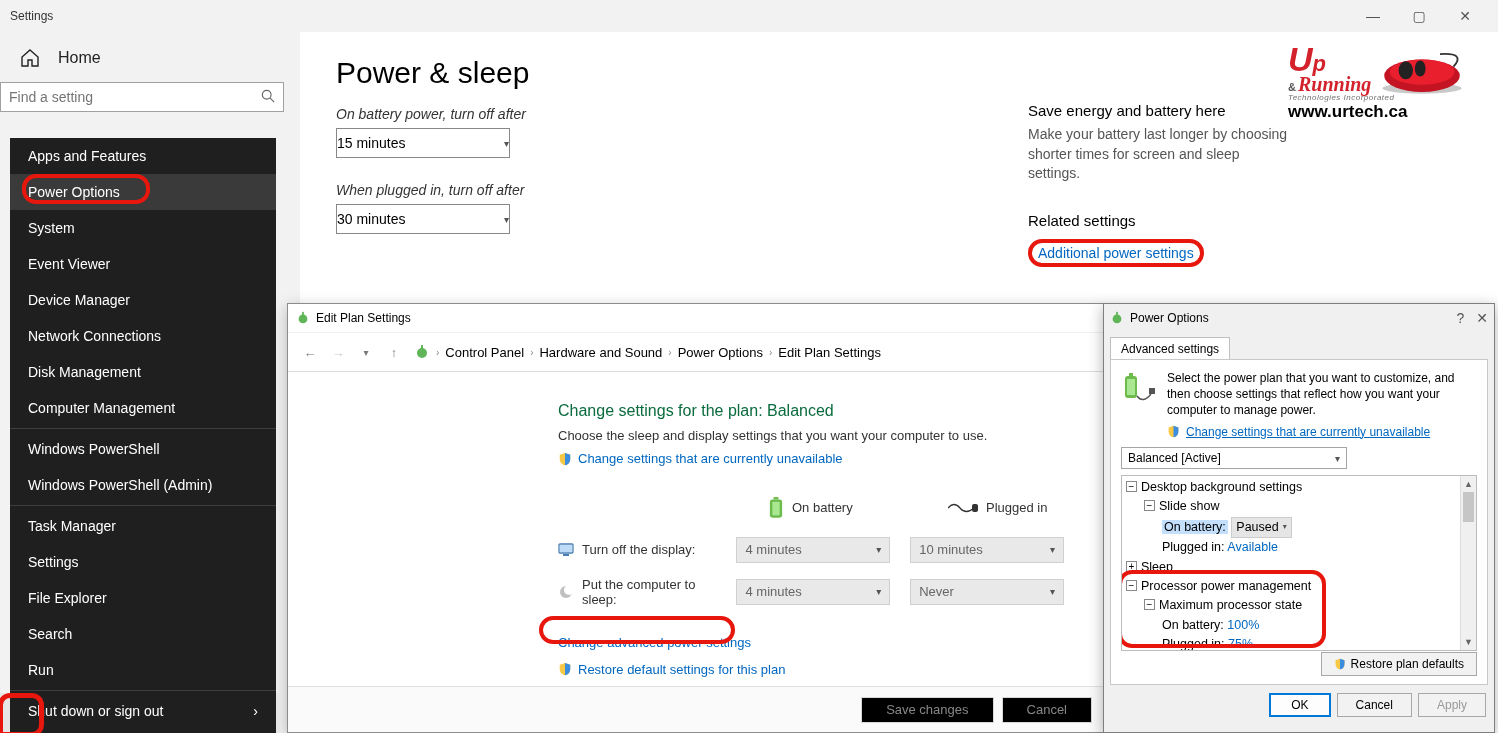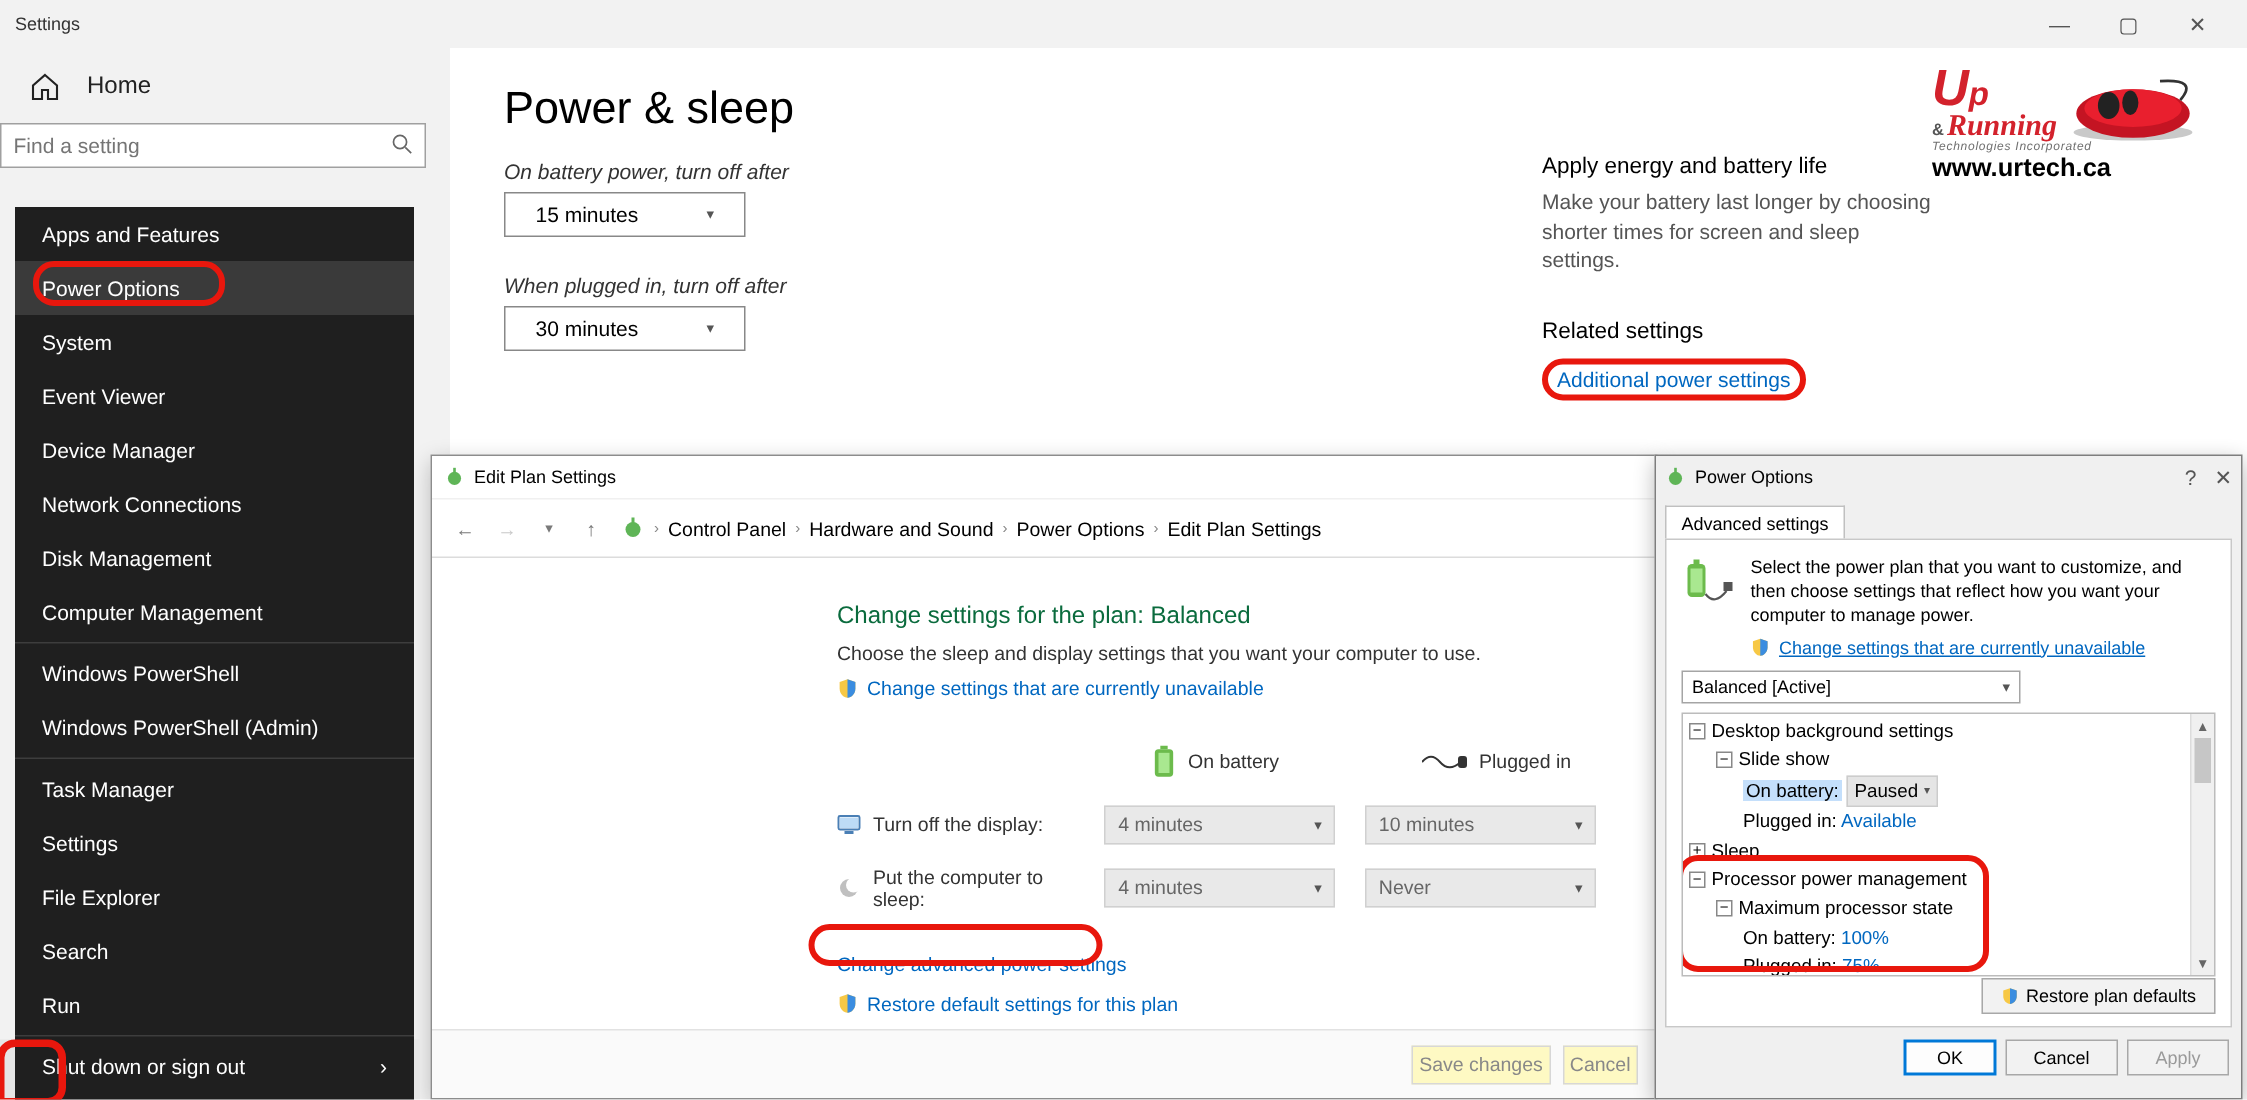--- a/index.html
+++ b/index.html
@@ -17,21 +17,21 @@
   .home-row svg { margin-right: 18px; }
   .search-row { padding: 4px 16px 10px 0; }
   .search-box { position: relative; background: #fff; border: 1px solid #a0a0a0; height: 30px; display: flex; align-items: center; }
   .search-box input { border: none; flex: 1; padding: 0 8px; font-size: 14px; outline: none; background: transparent; color: #666; }
   .search-box .s-icon { width: 30px; text-align: center; color: #666; font-size: 14px; }
 
   .settings-main { flex: 1; background: #fff; padding: 24px 36px; position: relative; }
   .settings-main h1 { font-weight: 400; font-size: 30px; margin: 0 0 16px 0; }
   .settings-main h2 { font-weight: 400; font-size: 20px; margin: 10px 0 14px 0; }
   .field-label { font-size: 14px; color: #333; margin-bottom: 6px; font-style: italic; }
-  .dropdown { width: 161px; height: 30px; border: 1px solid #888; background: #fff; display: flex; align-items: center; justify-content: space-between; padding: 0 20px; font-size: 14px; margin-bottom: 24px; }
+  .dropdown { width: 174px; height: 30px; border: 1px solid #888; background: #fff; display: flex; align-items: center; justify-content: space-between; padding: 0 0; font-size: 14px; margin-bottom: 24px; }
   .chev { font-size: 10px; color: #555; }
 
   .right-col { position: absolute; left: 1028px; top: 102px; width: 260px; font-size: 14px; color: #555; }
   .right-col .rc-head { color: #000; font-size: 15px; margin-bottom: 6px; }
   .right-col .rc-text { line-height: 1.4; margin-bottom: 28px; }
   .link-blue { color: #0067c0; cursor: pointer; }
   .red-annot { border: 4px solid #e8170d; border-radius: 14px; padding: 2px 6px; display: inline-block; }
 
   
   .start-menu { position: absolute; left: 10px; top: 138px; width: 266px; background: #1f1f1f; color: #fff; z-index: 50; font-size: 14px; }
@@ -59,21 +59,21 @@
   .ep-body h3 { font-weight: 400; color: #0a6b3d; font-size: 16px; margin: 0 0 8px 0; }
   .ep-body .sub { font-size: 13px; color: #333; margin-bottom: 8px; }
   .shield-link { color: #0067c0; display: inline-flex; align-items: center; gap: 6px; font-size: 13px; }
   .plan-table { margin-top: 28px; }
   .plan-head { display: flex; gap: 90px; padding-left: 210px; font-size: 13px; color: #333; margin-bottom: 18px; align-items: center; }
   .plan-head .col { display: flex; align-items: center; gap: 8px; width: 120px; }
   .plan-row { display: flex; align-items: center; margin-bottom: 14px; gap: 10px; }
   .plan-row .lbl { width: 170px; display: flex; align-items: center; gap: 8px; color: #333; }
   .plan-row .sel { width: 155px; height: 26px; background: #e9e9e9; border: 1px solid #d0d0d0; display: flex; align-items: center; justify-content: space-between; padding: 0 8px; color: #666; font-size: 13px; margin-right: 10px; }
   .ep-footer { position: absolute; bottom: 0; left: 0; right: 0; height: 46px; border-top: 1px solid #e2e2e2; display: flex; align-items: center; justify-content: flex-end; padding: 0 12px; gap: 8px; background: #fafafa; }
-  .btn-gray { min-width: 90px; height: 26px; font-size: 13px; color: #888; background: #fef9c3; border: 1px solid #d7d7d7; padding: 0 4px; }
+  .btn-gray { min-width: 90px; height: 26px; font-size: 13px; color: #888; background: #000000; border: 1px solid #d7d7d7; padding: 0 24px; }
   .link-small { color: #0067c0; font-size: 13px; }
   .adv-annot { position: absolute; border: 4px solid #e8170d; border-radius: 16px; pointer-events: none; }
 
   
   .power-dialog { position: absolute; left: 1103px; top: 303px; width: 392px; height: 430px; background: #f0f0f0; border: 1px solid #7e7e7e; z-index: 35; box-shadow: 0 4px 14px rgba(0,0,0,.3); font-size: 13px; }
   .pd-title { height: 28px; display: flex; align-items: center; padding: 0 6px; font-size: 12px; justify-content: space-between; }
   .pd-title .l { display: flex; align-items: center; gap: 6px; }
   .pd-title .r { display: flex; gap: 12px; color: #555; font-size: 14px; }
   .pd-tabs { padding: 4px 6px 0 6px; }
   .tab { display: inline-block; background: #fff; border: 1px solid #c0c0c0; border-bottom: none; padding: 4px 10px; font-size: 12px; position: relative; top: 1px; }
@@ -149,21 +149,21 @@
       </div>
       <div class="field-label">When plugged in, turn off after</div>
       <div class="dropdown">
         <span>30 minutes</span>
         <span class="chev">▾</span>
       </div>
     </div>
   </div>
 
   <div class="right-col">
-    <div class="rc-head">Apply energy and battery life</div>
+    <div class="rc-head">Save energy and battery here</div>
     <div class="rc-text">Make your battery last longer by choosing shorter times for screen and sleep settings.</div>
     <div class="rc-head" style="margin-bottom:10px;">Related settings</div>
     <span class="red-annot">
       <span class="link-blue">Additional power settings</span>
     </span>
   </div>
 
   <div class="logo">
     <div style="display:flex; align-items:flex-end; gap:6px;">
       <div>

